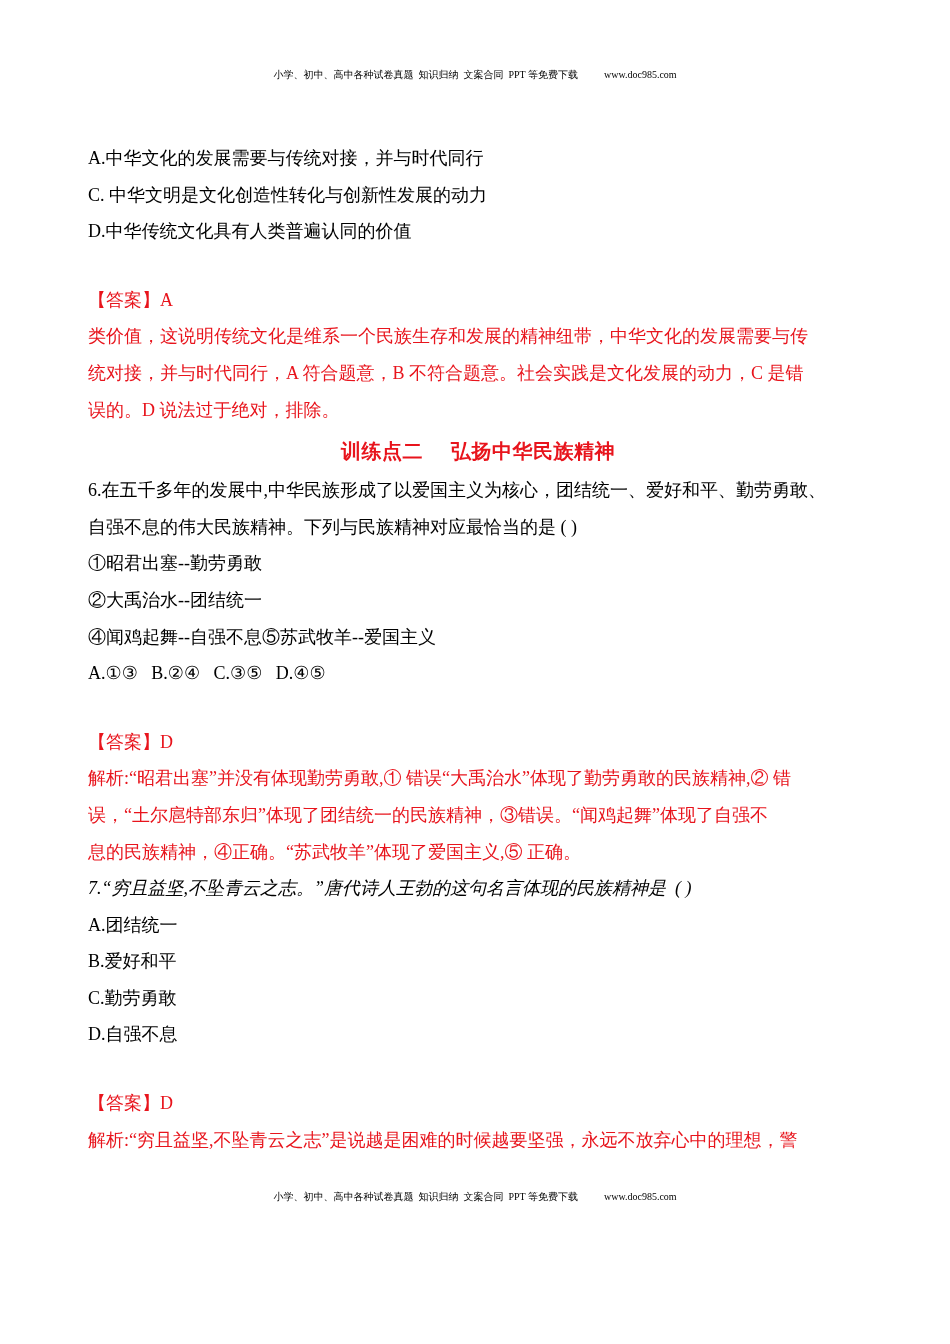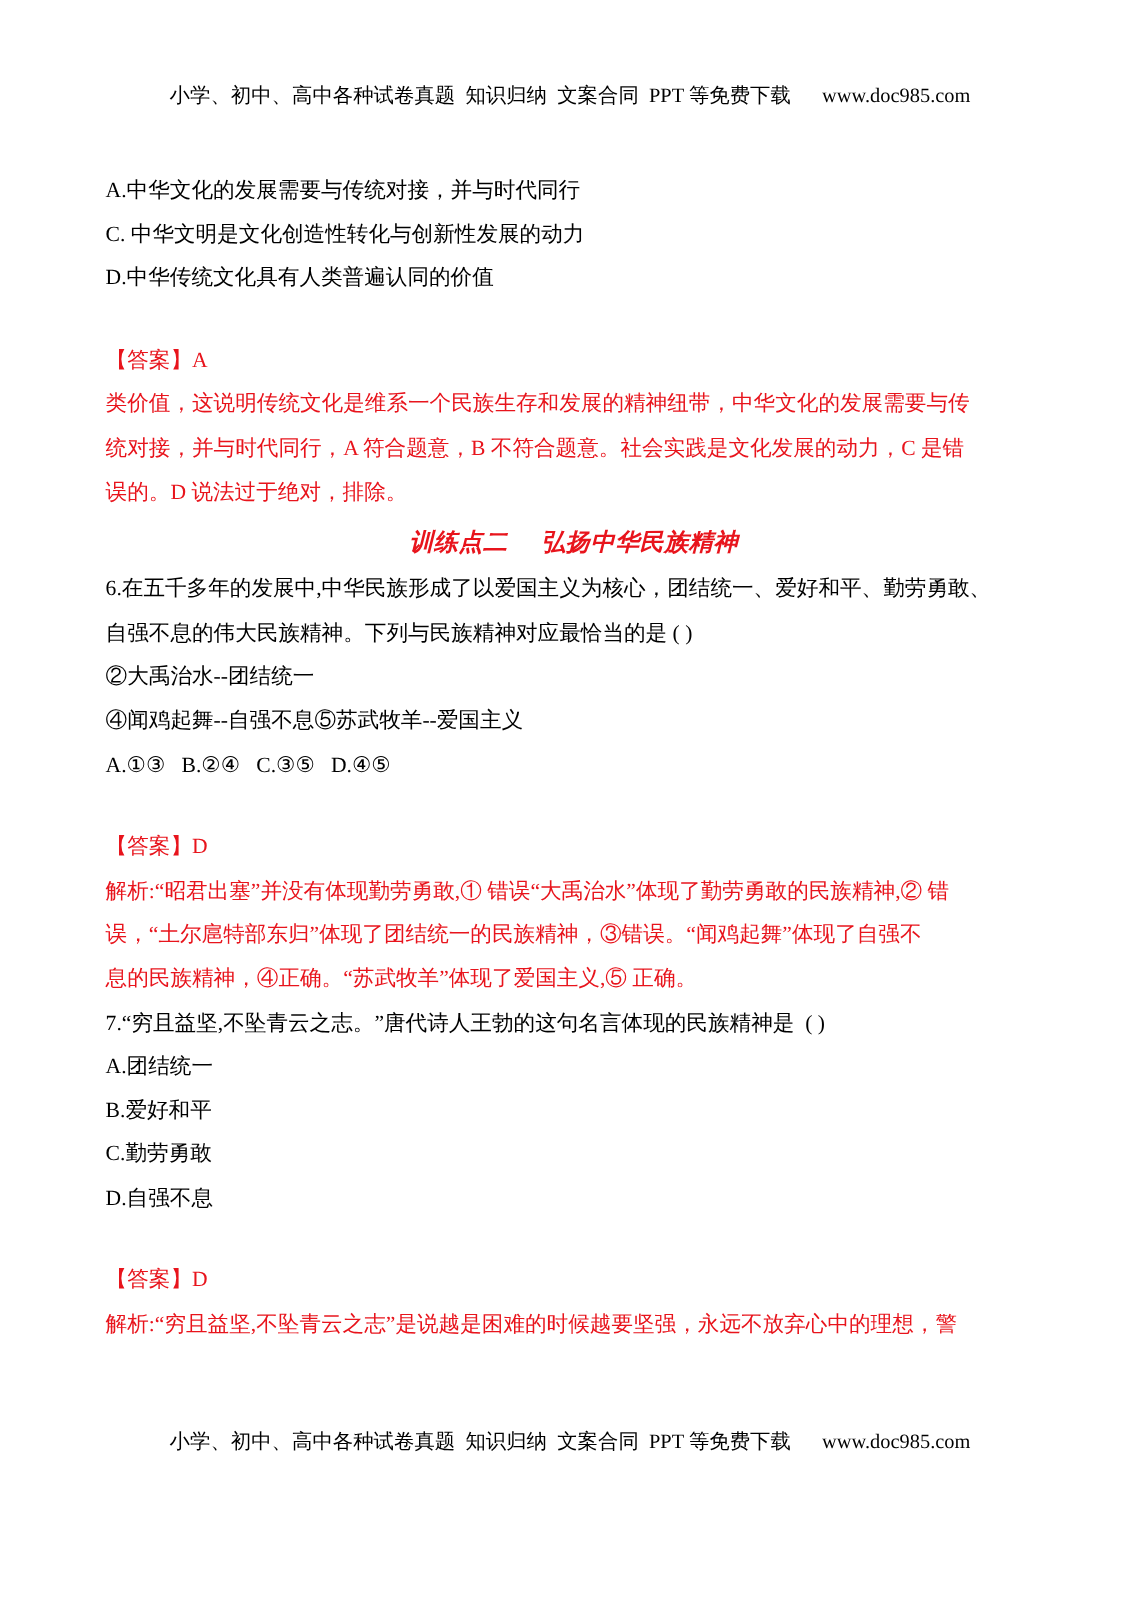--- a/index.html
+++ b/index.html
@@ -13,21 +13,21 @@
       position: relative;
       overflow: hidden;
       font-family: "Liberation Serif", "DejaVu Serif", serif;
       color: #000000;
     }
     .page-header, .page-footer {
       position: absolute;
       left: 0;
       width: 950px;
       text-align: center;
-      font-size: 17px;
+      font-size: 10px;
       color: #000;
       white-space: pre;
     }
     .page-header { top: 68px; }
     .page-footer { top: 1190px; }
     .page-header .url, .page-footer .url { margin-left: 26px; }
 
     .content {
       position: absolute;
       left: 88px;
@@ -45,21 +45,20 @@
     .heading {
       text-align: center;
       font-weight: bold;
       font-size: 20px;
       color: #e8141c;
       height: 42px;
       line-height: 42px;
       margin: 2px 0 0 0;
       font-family: "DejaVu Sans", sans-serif;
       letter-spacing: 0.5px;
-      font-style: italic;
     }
     .heading .gap { display: inline-block; width: 28px; }
     .analysis .line { text-align: justify; }
   </style>
 </head>
 <body>
 
 <div class="page-header"><span>小学、初中、高中各种试卷真题  知识归纳  文案合同  PPT 等免费下载</span><span class="url">www.doc985.com</span></div>
 
 <div class="content">
@@ -74,33 +73,34 @@
     <div class="line">类价值，这说明传统文化是维系一个民族生存和发展的精神纽带，中华文化的发展需要与传</div>
     <div class="line">统对接，并与时代同行，A 符合题意，B 不符合题意。社会实践是文化发展的动力，C 是错</div>
     <div class="line">误的。D 说法过于绝对，排除。</div>
   </div>
 
   <div class="heading"><span>训练点二</span><span class="gap"></span><span>弘扬中华民族精神</span></div>
 
   <div>
     <div class="line">6.在五千多年的发展中,中华民族形成了以爱国主义为核心，团结统一、爱好和平、勤劳勇敢、</div>
     <div class="line">自强不息的伟大民族精神。下列与民族精神对应最恰当的是 ( )</div>
+    <div class="line">①昭君出塞--勤劳勇敢</div>
     <div class="line">②大禹治水--团结统一</div>
     <div class="line">④闻鸡起舞--自强不息⑤苏武牧羊--爱国主义</div>
     <div class="line" style="white-space:pre;">A.①③   B.②④   C.③⑤   D.④⑤</div>
     <div class="line red answer">【答案】D</div>
     <div class="analysis red">
       <div class="line">解析:“昭君出塞”并没有体现勤劳勇敢,① 错误“大禹治水”体现了勤劳勇敢的民族精神,② 错</div>
       <div class="line">误，“土尔扈特部东归”体现了团结统一的民族精神，③错误。“闻鸡起舞”体现了自强不</div>
       <div class="line">息的民族精神，④正确。“苏武牧羊”体现了爱国主义,⑤ 正确。</div>
     </div>
   </div>
 
   <div>
-    <div class="line" style="white-space:pre;">7.“穷且益坚,不坠青云之志。”唐代诗人王勃的这句名言体现的民族精神是  ( )</div>
+    <div class="line" style="white-space:pre;font-style:italic;">7.“穷且益坚,不坠青云之志。”唐代诗人王勃的这句名言体现的民族精神是  ( )</div>
     <div class="line">A.团结统一</div>
     <div class="line">B.爱好和平</div>
     <div class="line">C.勤劳勇敢</div>
     <div class="line">D.自强不息</div>
     <div class="line red answer">【答案】D</div>
     <div class="analysis red">
       <div class="line">解析:“穷且益坚,不坠青云之志”是说越是困难的时候越要坚强，永远不放弃心中的理想，警</div>
     </div>
   </div>
 </div>

